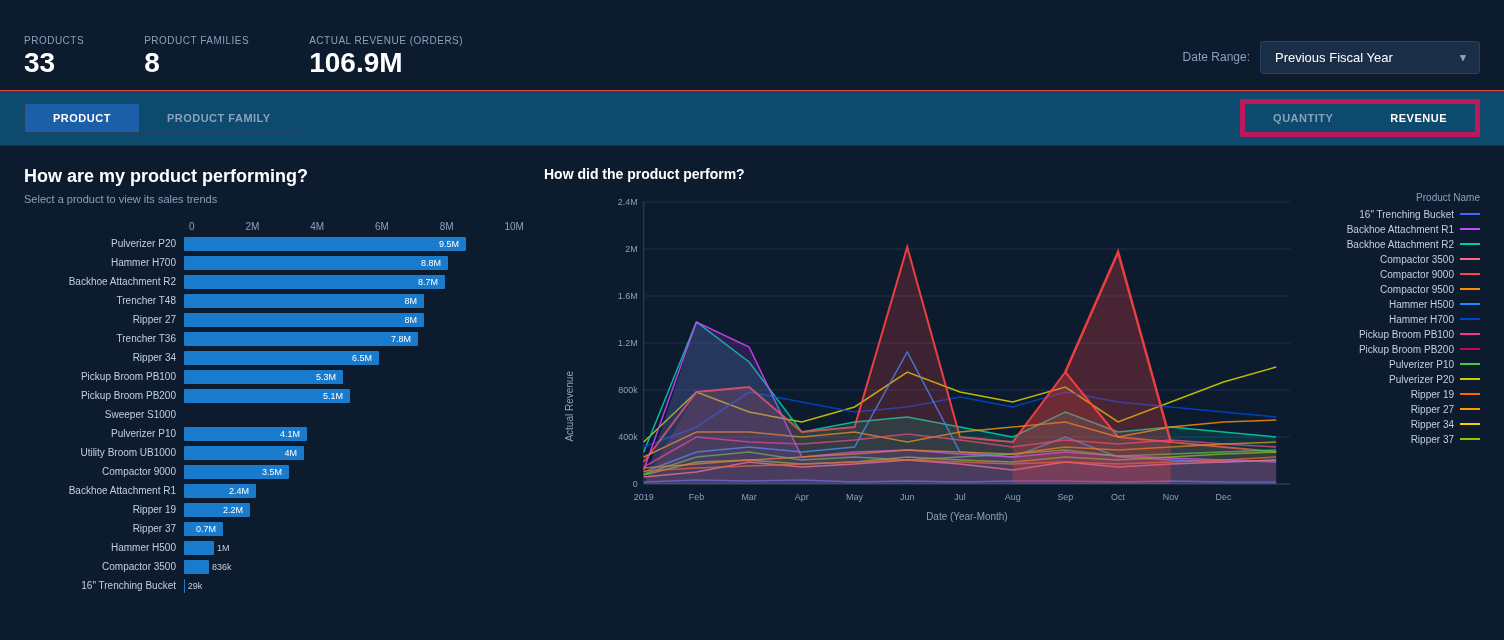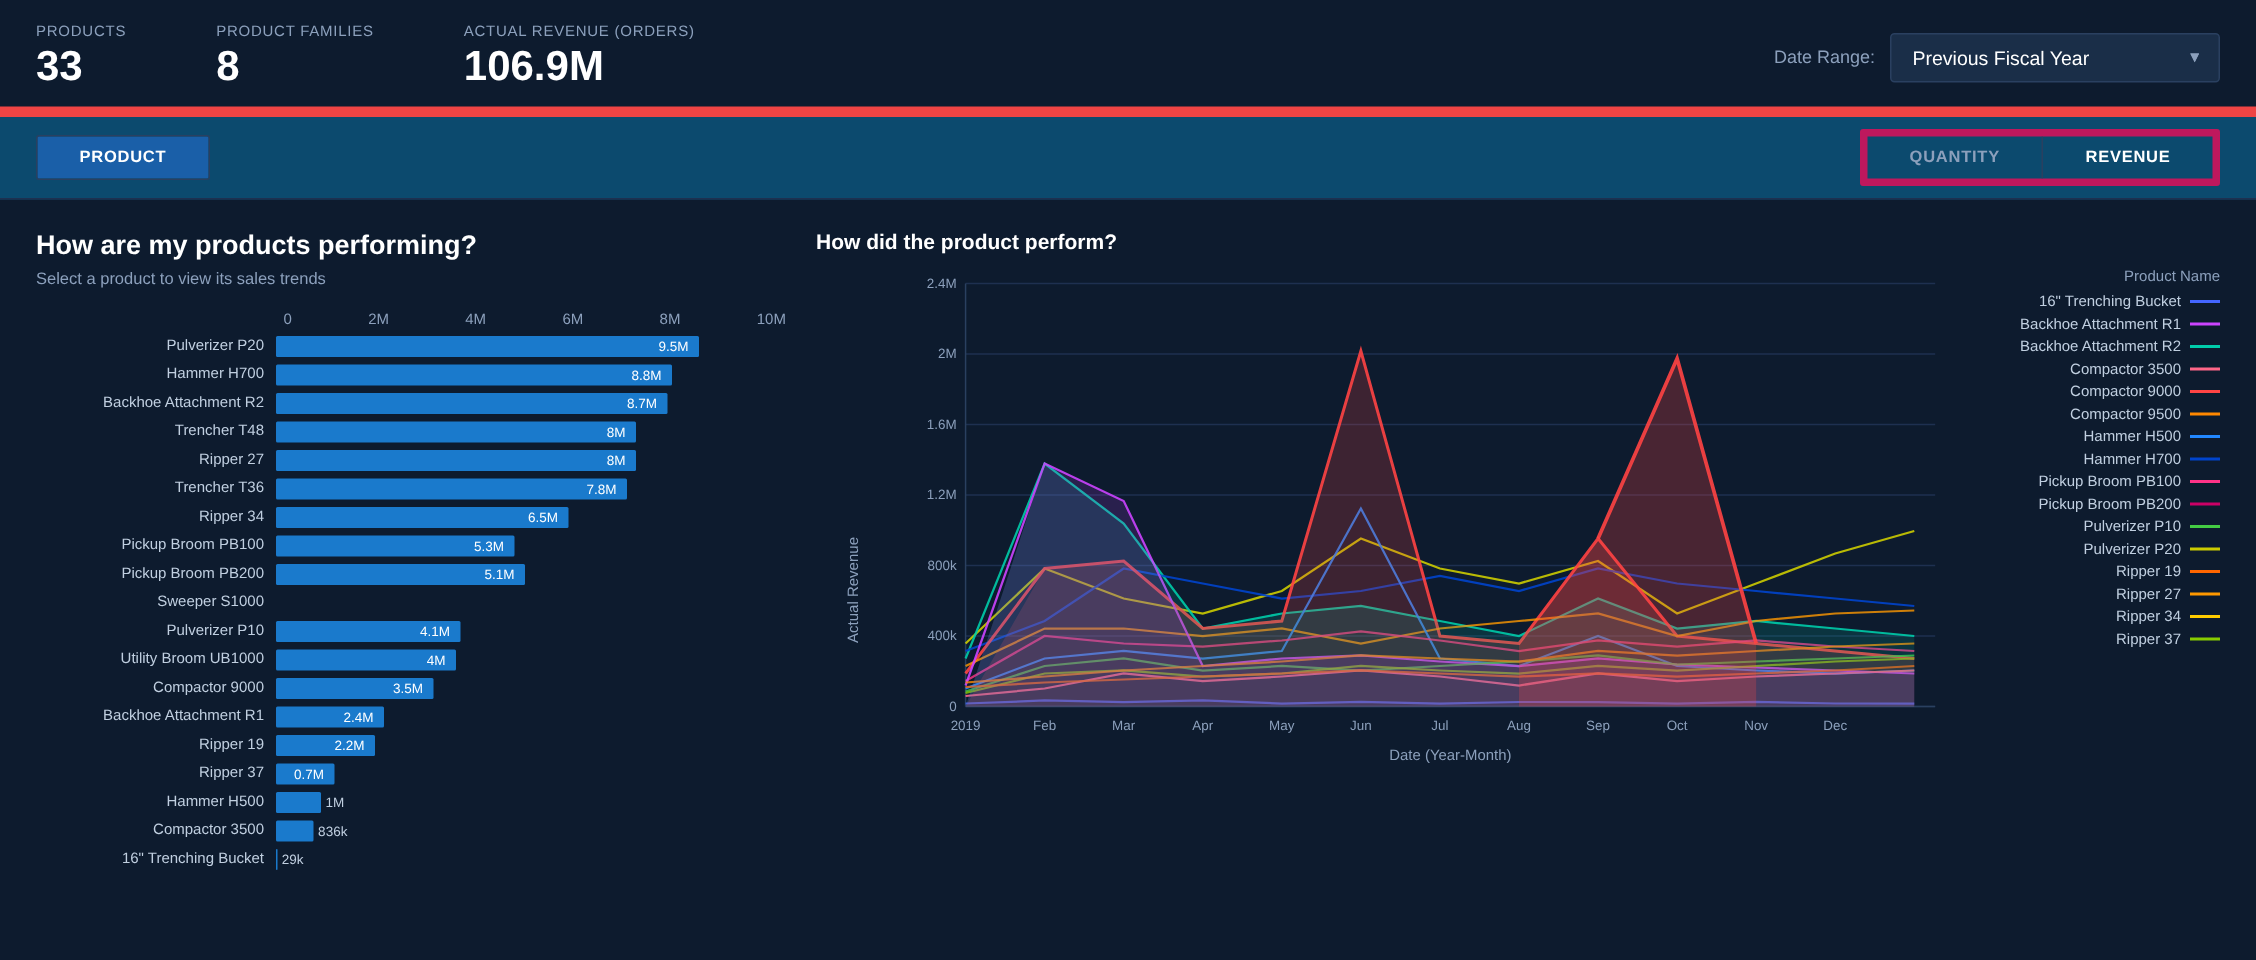--- a/index.html
+++ b/index.html
@@ -10,21 +10,22 @@
       font-size: 12px;
       width: 1504px;
       min-height: 640px;
       overflow: hidden;
     }
 
     .header {
       display: flex;
       align-items: center;
       padding: 16px 24px 10px 24px;
-      border-bottom: 7px solid #ef4444;
+      border-bottom: 1px solid #ef4444;
+      margin-top: 19px;
     }
     .metric {
       margin-right: 60px;
     }
     .metric-label {
       font-size: 10px;
       color: #8ca0bc;
       text-transform: uppercase;
       letter-spacing: 0.5px;
     }
@@ -286,31 +287,32 @@
     <select class="date-range-select">
       <option>Previous Fiscal Year</option>
     </select>
     <span style="position:absolute;right:12px;color:#8ca0bc;font-size:10px;pointer-events:none;">▼</span>
   </div>
 </div>
 
 <div class="tabs-row">
   <div class="tab-group">
     <button class="tab active">PRODUCT</button>
+    <button class="tab">PRODUCT FAMILY</button>
   </div>
   <div class="tabs-spacer"></div>
   <div class="view-group">
     <button class="view-btn">QUANTITY</button>
     <button class="view-btn active">REVENUE</button>
   </div>
 </div>
 
 <div class="main-content">
   <div class="left-panel">
-    <div class="panel-title">How are my products performing?</div>
+    <div class="panel-title">How are my product performing?</div>
     <div class="panel-subtitle">Select a product to view its sales trends</div>
     <div class="bar-chart">
       <div class="bar-axis">
         <span>0</span>
         <span>2M</span>
         <span>4M</span>
         <span>6M</span>
         <span>8M</span>
         <span>10M</span>
       </div>

